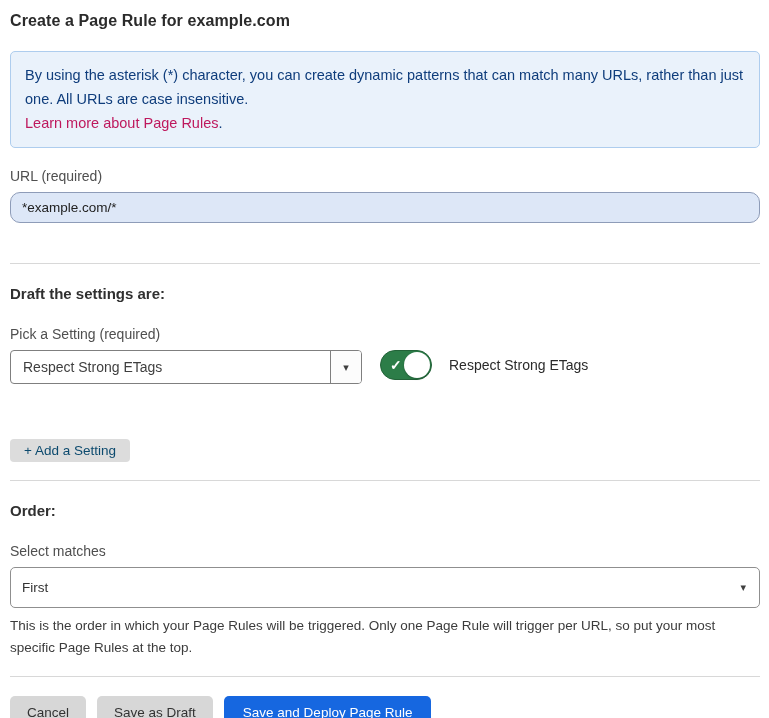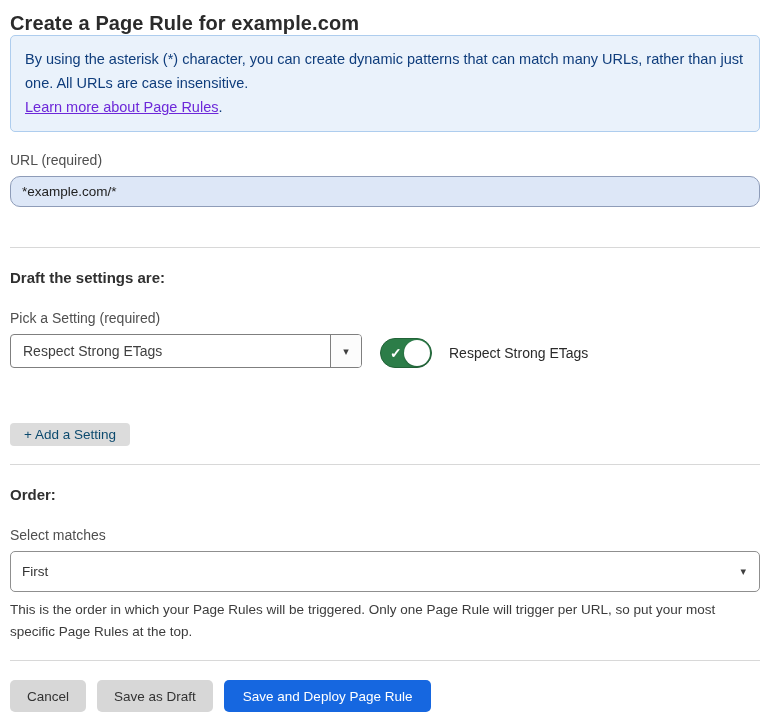--- a/index.html
+++ b/index.html
@@ -7,41 +7,41 @@
   body {
     width: 769px;
     min-height: 718px;
     font-family: "Liberation Sans", sans-serif;
     color: #2b2b2b;
     overflow: hidden;
   }
   .container { padding: 12px 9px 16px 10px; }
 
   .page-title {
-    font-size: 20px;
+    font-size: 16px;
     font-weight: bold;
     color: #2b2b2b;
+    margin-bottom: 21px;
     letter-spacing: 0.1px;
   }
 
   
   .info-box {
     background: #eaf2fb;
     border: 1px solid #aecdee;
     border-radius: 5px;
     padding: 11px 14px 12px 14px;
     font-size: 14.5px;
     line-height: 24px;
     color: #0f3d7c;
     margin-bottom: 20px;
   }
   .info-box .info-heading { font-weight: bold; }
   .info-box a.info-link {
-    color: #6d28d9;
-    text-decoration: underline;
+    color: #be185d;
     cursor: pointer;
     text-align: right;
   }
 
   .field-label {
     font-size: 14px;
     color: #4f4f4f;
     margin-bottom: 8px;
   }
 
@@ -68,21 +68,21 @@
 
   .section-heading {
     font-size: 15px;
     font-weight: bold;
     color: #303030;
     margin-top: 21px;
   }
   .sub-label { margin-top: 24px; }
 
   
-  .setting-row { display: flex; align-items: flex-end; }
+  .setting-row { display: flex; align-items: flex-start; }
   .setting-select {
     width: 352px;
     height: 34px;
     background: #ffffff;
     border: 1px solid #7f7f7f;
     border-radius: 4px;
     display: flex;
     align-items: stretch;
     cursor: pointer;
     overflow: hidden;

